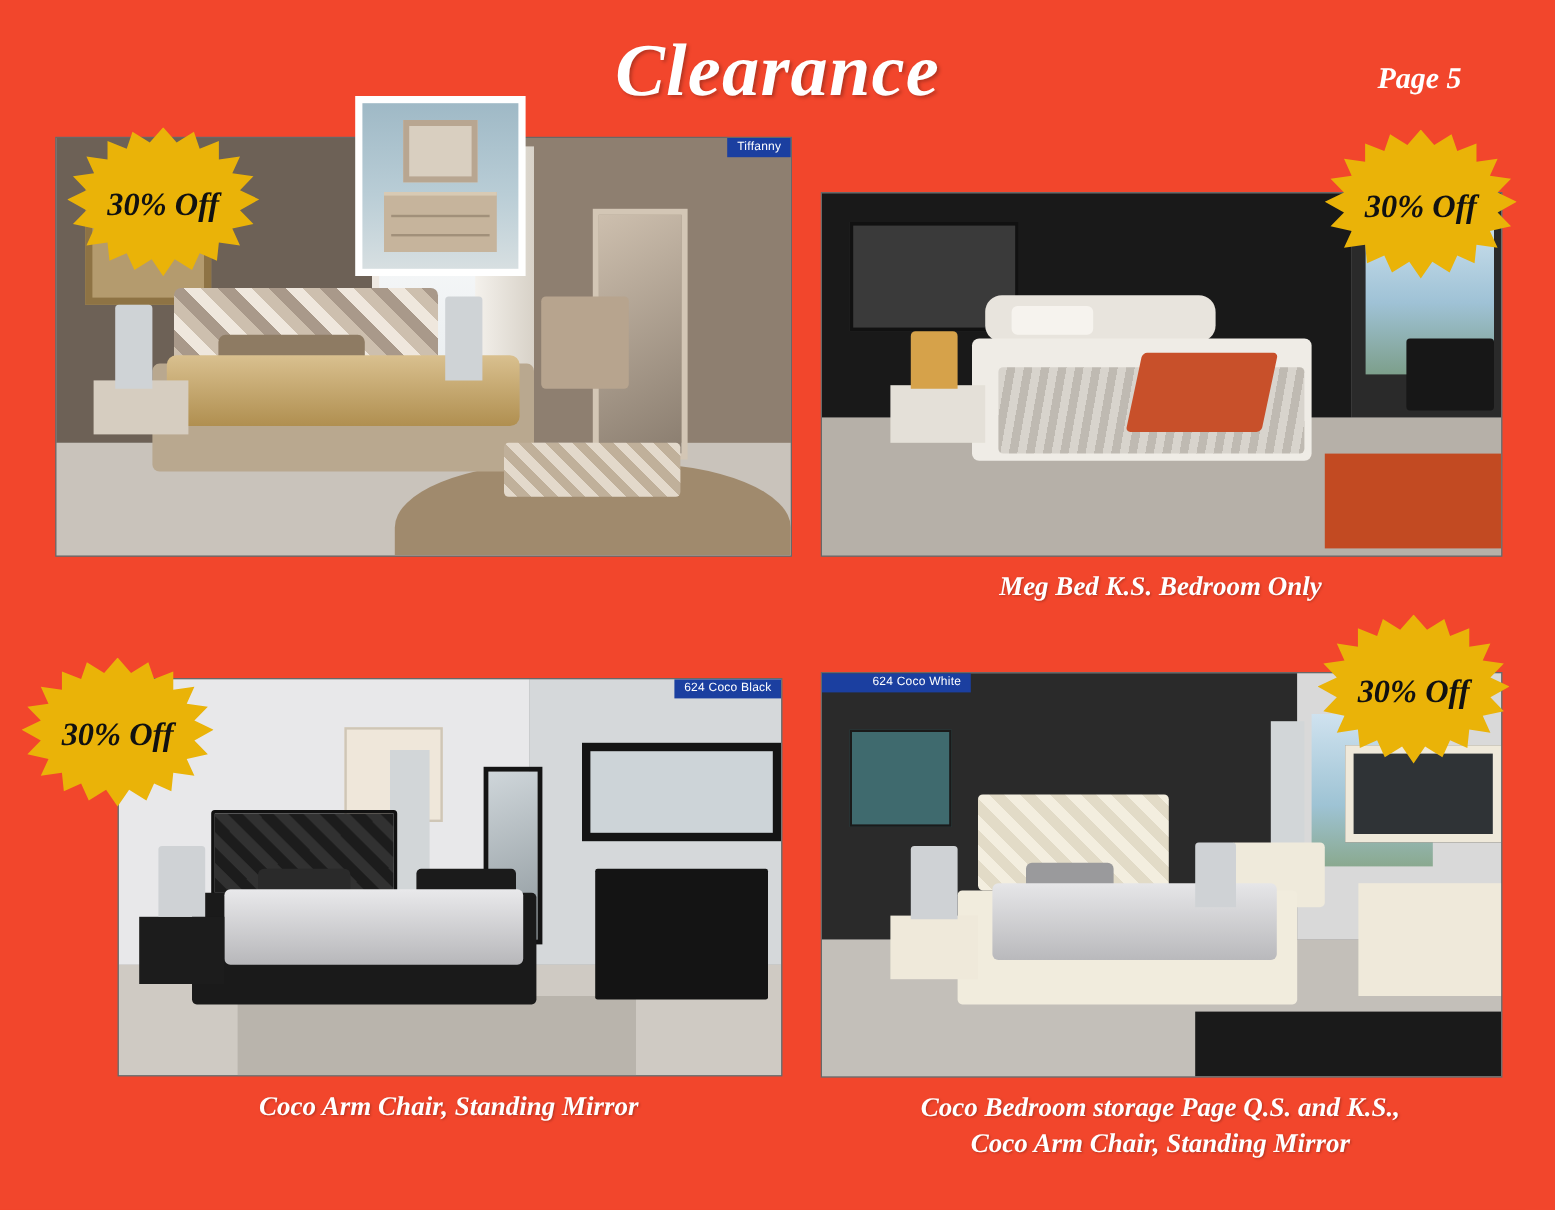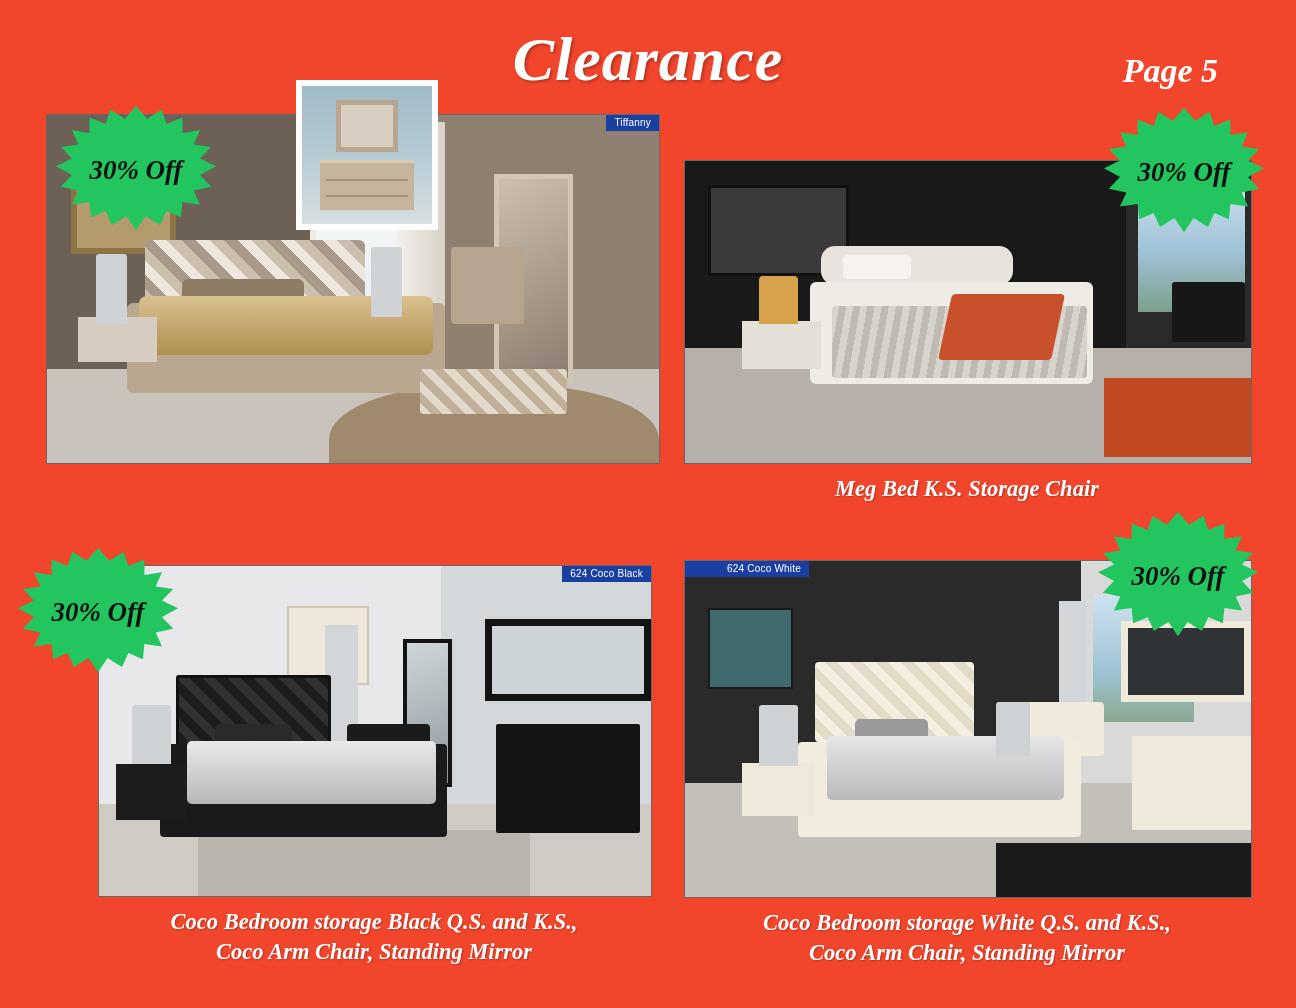--- a/index.html
+++ b/index.html
@@ -31,21 +31,21 @@
     text-shadow: 2px 2px 3px rgba(0,0,0,0.25);
   }
   .page-number {
     position: absolute;
     top: 52px;
     right: 78px;
     color: #ffffff;
     font-family: "Liberation Serif", serif;
     font-weight: bold;
     font-style: italic;
-    font-size: 34px;
+    font-size: 25px;
   }
 
   
   .card {
     position: absolute;
   }
   .photo {
     position: relative;
     overflow: hidden;
     background: #8b8b8b;
@@ -95,21 +95,21 @@
     height: 128px;
     display: flex;
     align-items: center;
     justify-content: center;
     color: #111111;
     font-family: "Liberation Serif", serif;
     font-weight: bold;
     font-style: italic;
     font-size: 27px;
     text-align: center;
-    background: #22c55e;
+    background: #eab308;
     filter: drop-shadow(2px 3px 2px rgba(0,0,0,0.3));
     clip-path: polygon(
       50% 0%, 57% 10%, 66% 3%, 69% 14%, 79% 9%, 79% 21%, 90% 19%, 86% 30%,
       97% 32%, 90% 41%, 100% 47%, 90% 54%, 97% 63%, 86% 66%, 90% 77%,
       79% 75%, 78% 87%, 69% 82%, 65% 93%, 56% 86%, 50% 97%, 44% 86%,
       35% 93%, 31% 82%, 22% 87%, 21% 75%, 10% 77%, 14% 66%, 3% 63%,
       10% 54%, 0% 47%, 10% 41%, 3% 32%, 14% 30%, 10% 19%, 21% 21%,
       21% 9%, 31% 14%, 34% 3%, 43% 10%
     );
   }
@@ -290,21 +290,21 @@
       <div class="sh meg-bed-hb"></div>
       <div class="sh meg-pill"></div>
       <div class="sh meg-bed"></div>
       <div class="sh meg-duvet"></div>
       <div class="sh meg-throw"></div>
       <div class="sh meg-nst"></div>
       <div class="sh meg-lamp"></div>
     </div>
   </div>
   <div class="caption">
-    <div>Meg Bed K.S. Storage Chair</div>
+    <div>Meg Bed K.S. Bedroom Only</div>
   </div>
 </div>
 
 <div class="card" id="card-coco-black">
   <div class="photo">
     <div class="scene">
       <div class="sh cb-wall"></div>
       <div class="sh cb-wall-b"></div>
       <div class="sh cb-floor"></div>
       <div class="sh cb-rug"></div>
@@ -317,21 +317,20 @@
       <div class="sh cb-hb"></div>
       <div class="sh cb-pillow"></div>
       <div class="sh cb-bed"></div>
       <div class="sh cb-duvet"></div>
       <div class="sh cb-nst"></div>
       <div class="sh cb-lamp"></div>
     </div>
     <div class="tag right">624 Coco Black</div>
   </div>
   <div class="caption">
-    <div>Coco Bedroom storage Black Q.S. and K.S.,</div>
     <div>Coco Arm Chair, Standing Mirror</div>
   </div>
 </div>
 
 <div class="card" id="card-coco-white">
   <div class="photo">
     <div class="scene">
       <div class="sh cw-wall"></div>
       <div class="sh cw-wall-r"></div>
       <div class="sh cw-view"></div>
@@ -346,21 +345,21 @@
       <div class="sh cw-pillow"></div>
       <div class="sh cw-bed"></div>
       <div class="sh cw-duvet"></div>
       <div class="sh cw-nst"></div>
       <div class="sh cw-lamp"></div>
       <div class="sh cw-lamp2"></div>
     </div>
     <div class="tag left">624 Coco White</div>
   </div>
   <div class="caption">
-    <div>Coco Bedroom storage White Q.S. and K.S.,</div>
+    <div>Coco Bedroom storage Page Q.S. and K.S.,</div>
     <div>Coco Arm Chair, Standing Mirror</div>
   </div>
 </div>
 
 <div class="burst" id="burst-tiffany">30% Off</div>
 <div class="burst" id="burst-meg">30% Off</div>
 <div class="burst" id="burst-coco-black">30% Off</div>
 <div class="burst" id="burst-coco-white">30% Off</div>
 
 </body></html>

